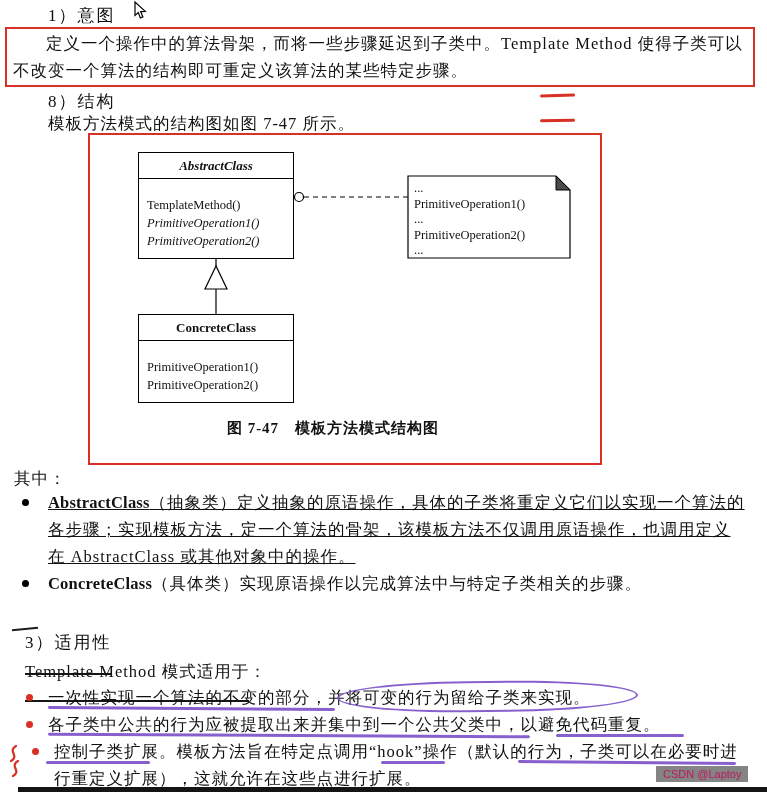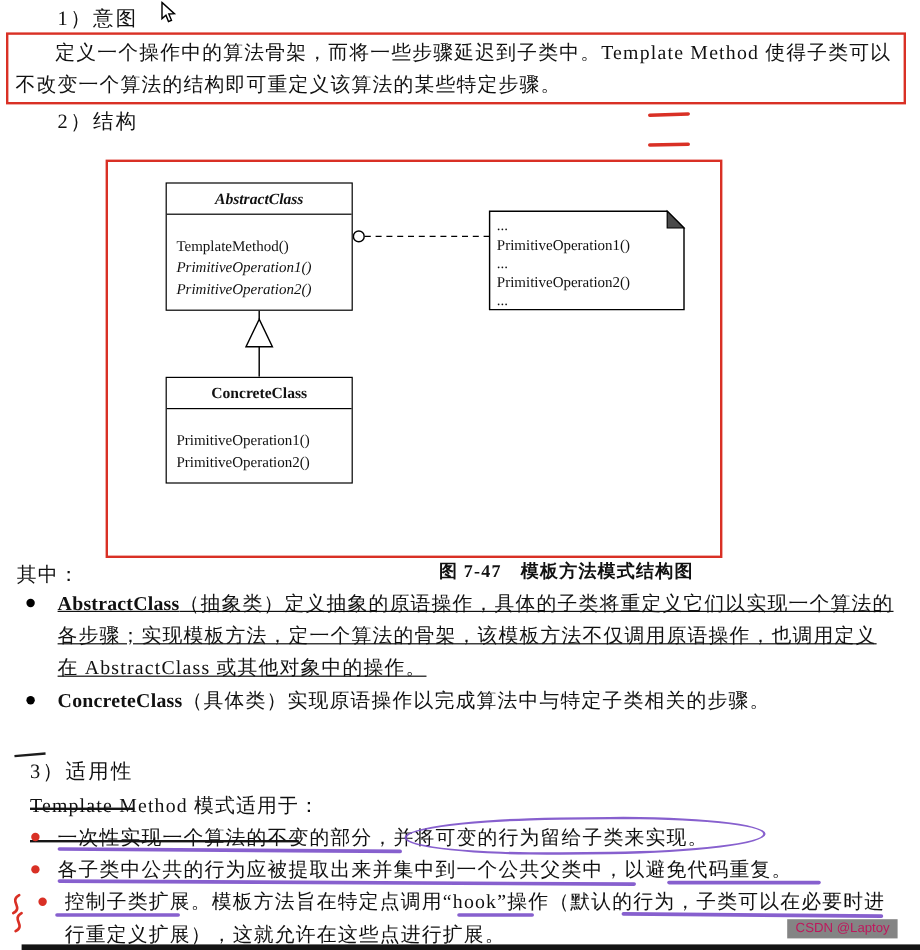--- a/index.html
+++ b/index.html
@@ -21,21 +21,21 @@
   .indent{text-indent:2em;}
   .red-dash{position:absolute;height:3px;background:var(--annotation-red);border-radius:2px;pointer-events:none;}
   .stroke-black{position:absolute;height:2px;background:#1c1c1c;pointer-events:none;}
   
   .uml-box{position:absolute;border:1px solid #000;background:#fff;box-sizing:border-box;font-size:12.5px;}
   .uml-head{text-align:center;font-weight:bold;padding:5px 2px 4px;border-bottom:1px solid #000;font-size:13px;}
   .uml-head.it{font-style:italic;}
   .uml-body{padding:5px 8px 8px;line-height:18px;margin-top:12px;}
   .uml-body .it{font-style:italic;}
   .note-text{position:absolute;font-size:12.5px;line-height:15.5px;}
-  .caption{position:absolute;text-align:right;font-weight:bold;font-size:15px;letter-spacing:1px;margin-top:48px;}
+  .caption{position:absolute;text-align:center;font-weight:bold;font-size:15px;letter-spacing:1px;}
   
   .bullet{position:absolute;padding-left:34px;box-sizing:border-box;}
   .bullet .dot{position:absolute;top:10px;width:7px;height:7px;border-radius:50%;background:#000;}
   .bullet.black .dot{left:8px;}
   .bullet.red .dot{left:12px;background:var(--annotation-red);}
   .u-black{border-bottom:2px solid #161616;padding-bottom:19px;}
   .purple-stroke{position:absolute;height:2.5px;background:var(--underline-purple);border-radius:2px;opacity:.9;pointer-events:none;}
   .purple-oval{position:absolute;border:2px solid var(--underline-purple);border-radius:50%/58%;opacity:.9;pointer-events:none;background:transparent;}
   .watermark{position:absolute;background:rgba(110,110,110,.85);color:#be185d;font-family:"Liberation Sans","DejaVu Sans",sans-serif;font-size:11px;padding:2px 7px;letter-spacing:0;}
   .bottom-bar{position:absolute;background:#141414;}
@@ -49,22 +49,23 @@
 
   <div class="h16" style="left:48px;top:4px;">1）意图</div>
   <svg class="overlay" style="left:133px;top:1px;" width="14" height="19" viewBox="0 0 14 19">
     <path d="M2 1 L2 14.5 L5.3 11.6 L7.4 17 L9.9 15.9 L7.7 10.6 L12.3 10.4 Z" fill="#ffffff" stroke="#000000" stroke-width="1.2"></path>
   </svg>
 
   <div class="redbox" style="left:5px;top:27px;width:750px;height:60px;">
     <p class="body indent">定义一个操作中的算法骨架，而将一些步骤延迟到子类中。Template Method 使得子类可以不改变一个算法的结构即可重定义该算法的某些特定步骤。</p>
   </div>
 
-  <div class="h16" style="left:48px;top:90px;">2）结构</div>
+  <div class="h16" style="left:48px;top:90px;">8）结构</div>
   <div class="red-dash" style="left:540px;top:94px;width:35px;transform:rotate(-2deg);"></div>
+  <div class="abs body" style="left:48px;top:110px;white-space:nowrap;">模板方法模式的结构图如图 7-47 所示。</div>
   <div class="red-dash" style="left:540px;top:119px;width:35px;transform:rotate(-1deg);"></div>
 
   <div class="redbox" style="left:88px;top:133px;width:514px;height:332px;"></div>
 
   <svg class="overlay" style="left:88px;top:133px;" width="514" height="332" viewBox="0 0 514 332">
     <circle cx="211" cy="64" r="4.5" fill="#ffffff" stroke="#000000" stroke-width="1.2"></circle>
     <line x1="216" y1="64" x2="320" y2="64" stroke="#000000" stroke-width="1.2" stroke-dasharray="5,4"></line>
     <polygon points="320,43 468,43 482,57 482,125 320,125" fill="#ffffff" stroke="#000000" stroke-width="1.2"></polygon>
     <polygon points="468,43 482,57 468,57" fill="#4a4a4a" stroke="#000000" stroke-width="1"></polygon>
     <line x1="128" y1="110" x2="128" y2="133" stroke="#000000" stroke-width="1.2"></line>

